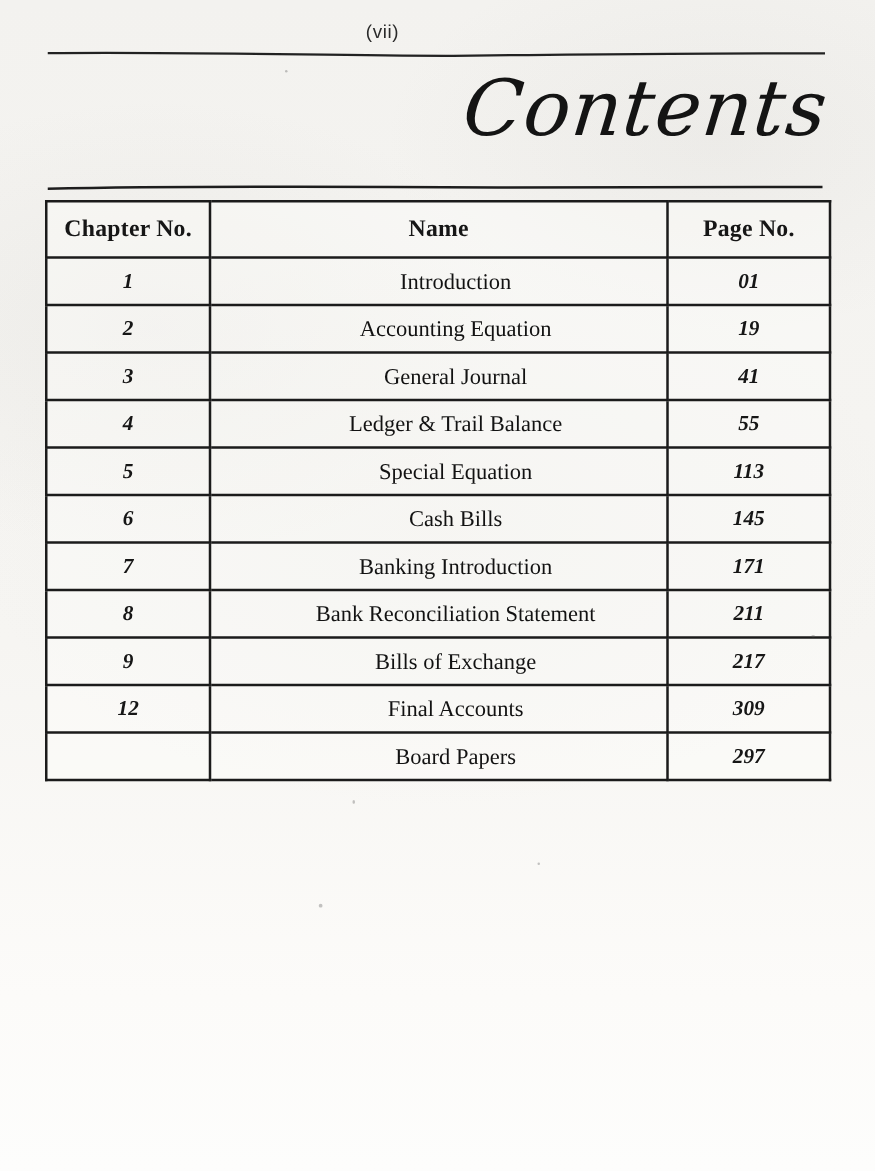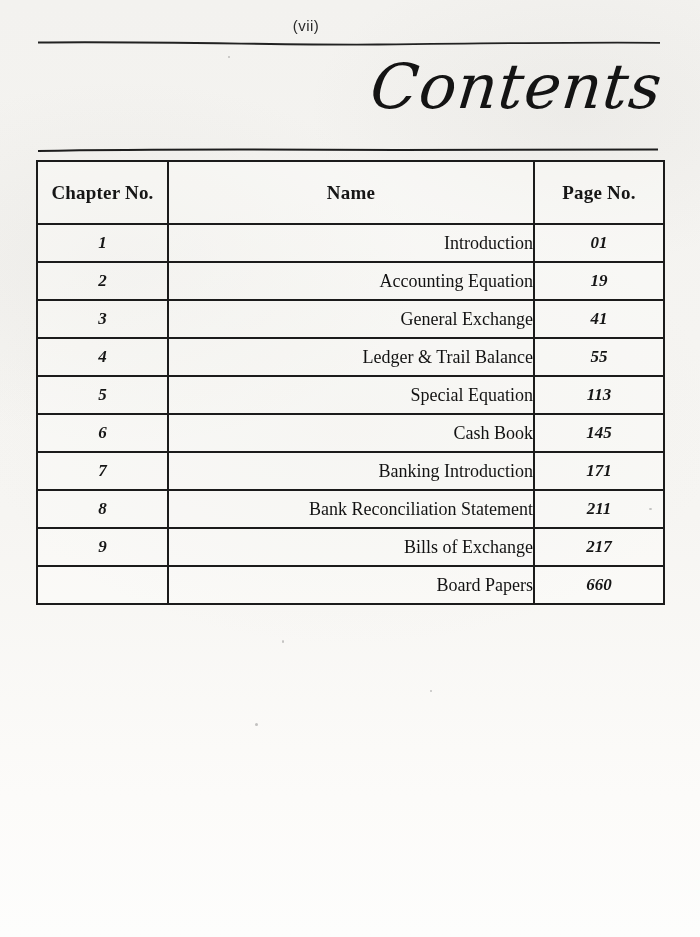--- a/index.html
+++ b/index.html
@@ -62,35 +62,35 @@
     background: rgba(253, 252, 250, 0.45);
   }
   .toc-table col.c-chapter { width: 131px; }
   .toc-table col.c-name    { width: 366px; }
   .toc-table col.c-page    { width: 130px; }
   .toc-table th, .toc-table td {
     border: 2px solid #1b1b1b;
     vertical-align: middle;
   }
   .toc-table thead th {
-    height: 63px;
+    height: 45px;
     font-size: 19px;
     font-weight: bold;
     text-align: center;
     letter-spacing: 0.2px;
   }
   .toc-table tbody td { height: 38px; }
   td.cell-chapter, td.cell-page {
     text-align: center;
     font-style: italic;
     font-weight: bold;
     font-size: 17px;
   }
   td.cell-name {
-    text-align: right;
+    text-align: center;
     padding-left: 27px;
     font-size: 18px;
     color: #121212;
   }
   .speck {
     position: absolute;
     background: rgba(90,90,90,0.35);
     border-radius: 50%;
   }
   .s1 { width: 3px; height: 3px; top: 723px; left: 255px; }
@@ -139,57 +139,62 @@
       <td class="cell-name">Introduction</td>
       <td class="cell-page">01</td>
     </tr>
         <tr>
       <td class="cell-chapter">2</td>
       <td class="cell-name">Accounting Equation</td>
       <td class="cell-page">19</td>
     </tr>
         <tr>
       <td class="cell-chapter">3</td>
-      <td class="cell-name">General Exchange</td>
+      <td class="cell-name">General Journal</td>
       <td class="cell-page">41</td>
     </tr>
         <tr>
       <td class="cell-chapter">4</td>
       <td class="cell-name">Ledger &amp; Trail Balance</td>
       <td class="cell-page">55</td>
     </tr>
         <tr>
       <td class="cell-chapter">5</td>
       <td class="cell-name">Special Equation</td>
       <td class="cell-page">113</td>
     </tr>
         <tr>
       <td class="cell-chapter">6</td>
-      <td class="cell-name">Cash Book</td>
+      <td class="cell-name">Cash Bills</td>
       <td class="cell-page">145</td>
     </tr>
         <tr>
       <td class="cell-chapter">7</td>
       <td class="cell-name">Banking Introduction</td>
       <td class="cell-page">171</td>
     </tr>
         <tr>
       <td class="cell-chapter">8</td>
       <td class="cell-name">Bank Reconciliation Statement</td>
       <td class="cell-page">211</td>
     </tr>
         <tr>
       <td class="cell-chapter">9</td>
       <td class="cell-name">Bills of Exchange</td>
       <td class="cell-page">217</td>
     </tr>
         <tr>
+      <td class="cell-chapter">12</td>
+      <td class="cell-name">Final Accounts</td>
+      <td class="cell-page">309</td>
+    </tr>
+        <tr>
       <td class="cell-chapter"></td>
       <td class="cell-name">Board Papers</td>
-      <td class="cell-page">660</td>
+      <td class="cell-page">297</td>
     </tr>
       </tbody>
   </table>
 
   <div class="speck s1"></div>
   <div class="speck s2"></div>
   <div class="speck s3"></div>
   <div class="speck s4"></div>
   <div class="speck s5"></div>
 

